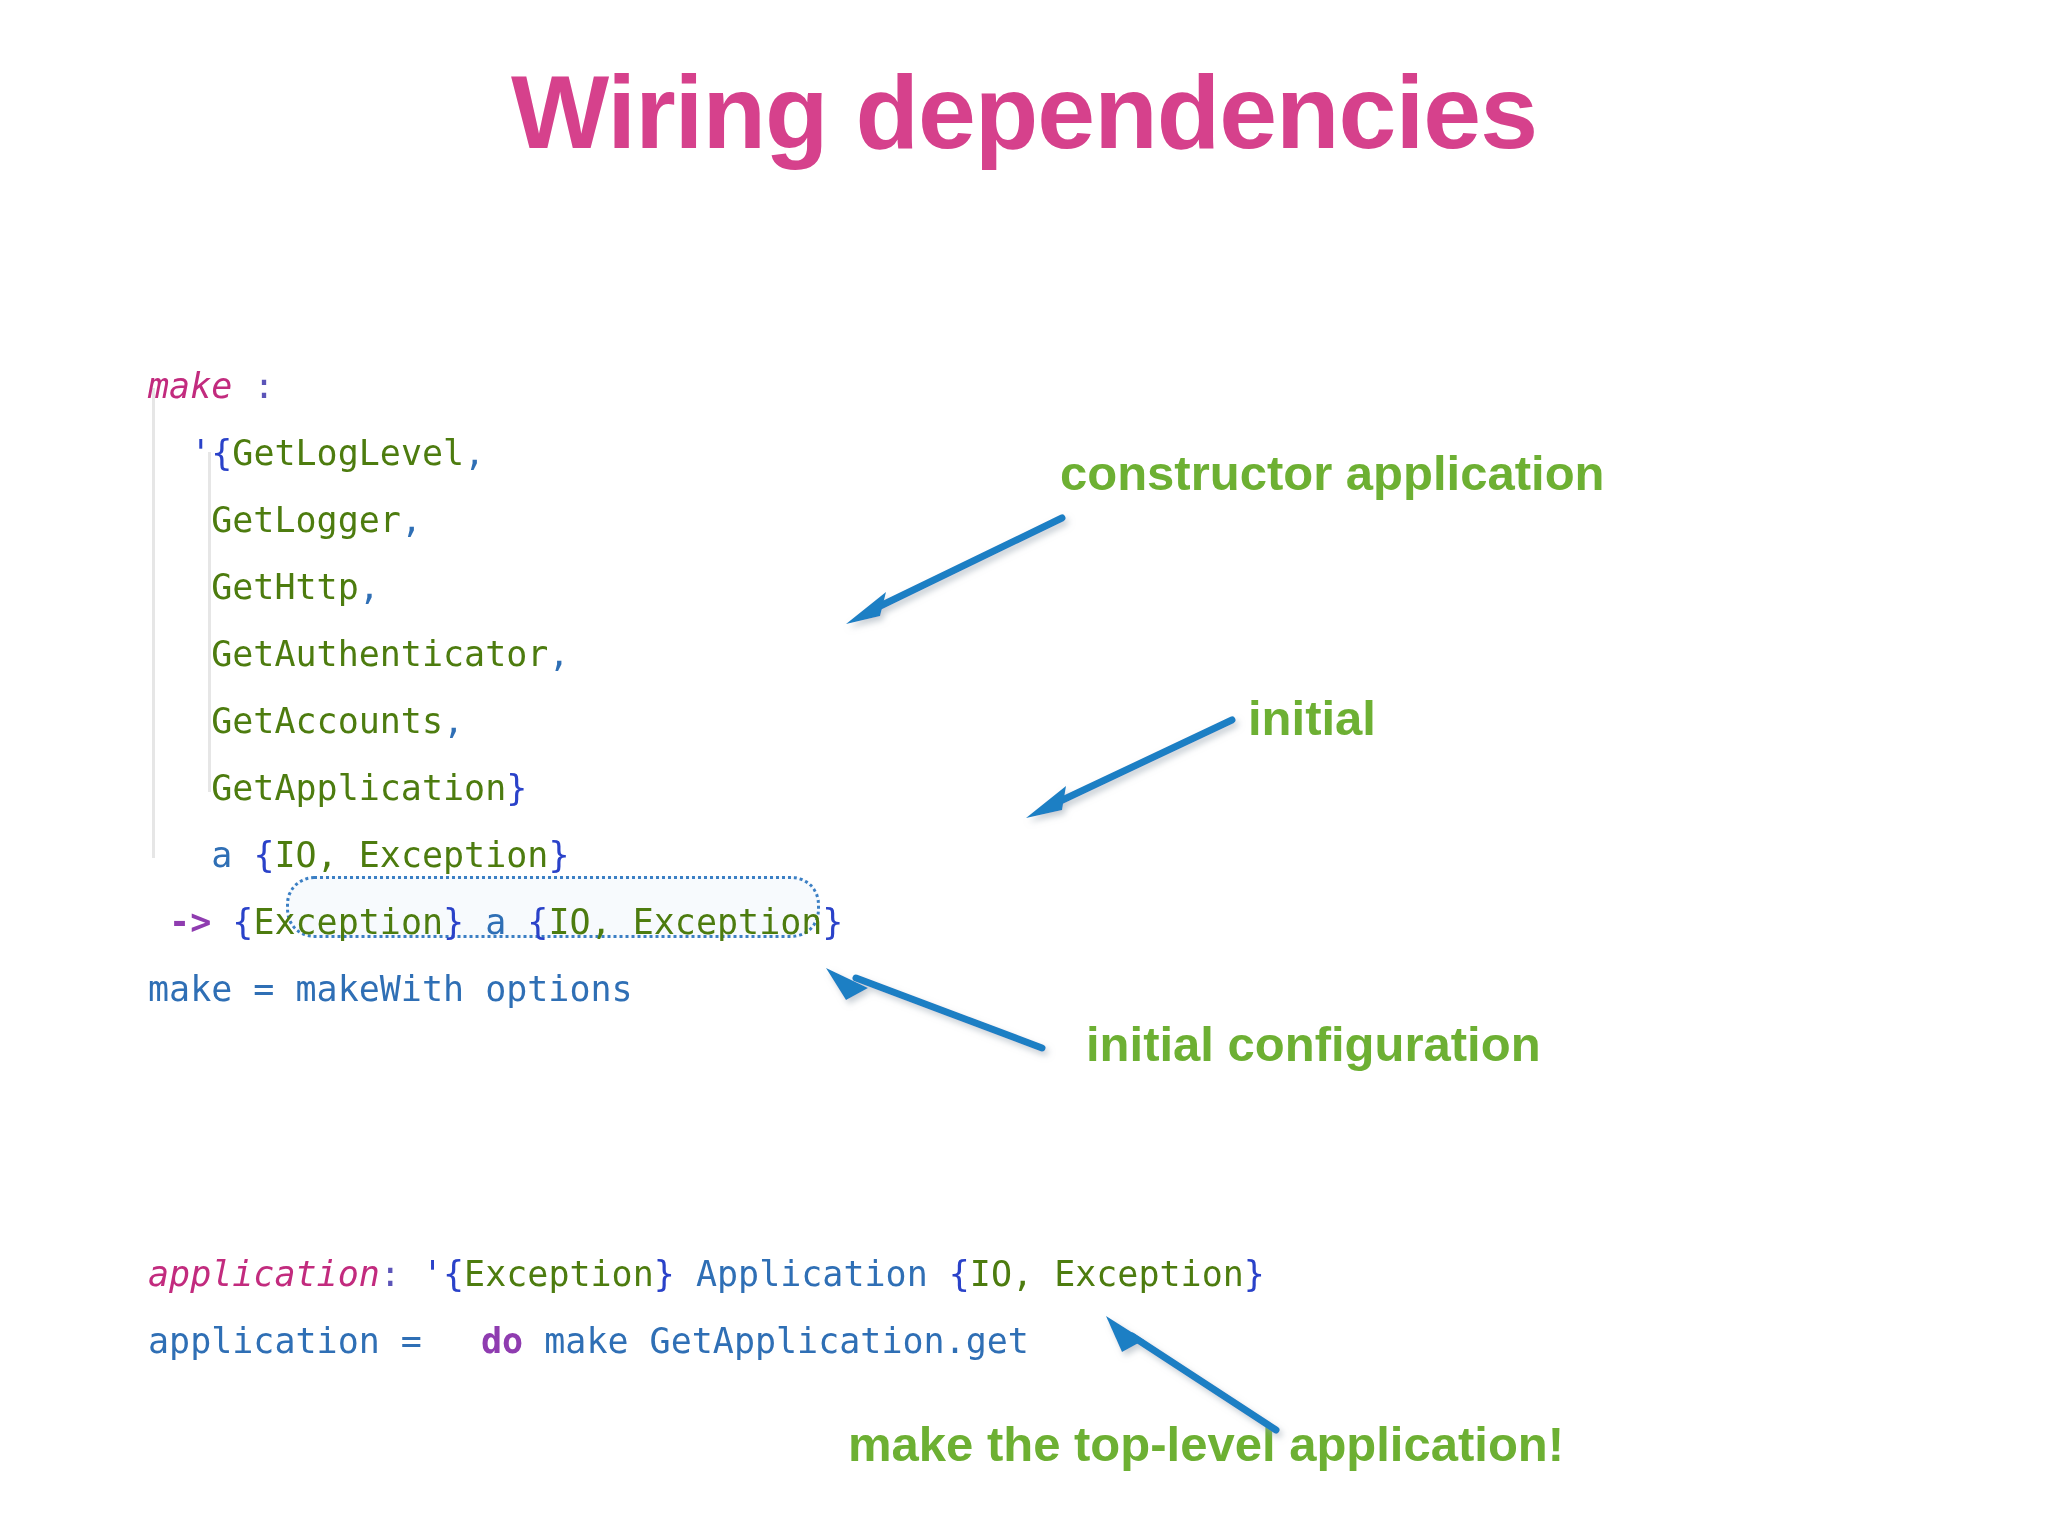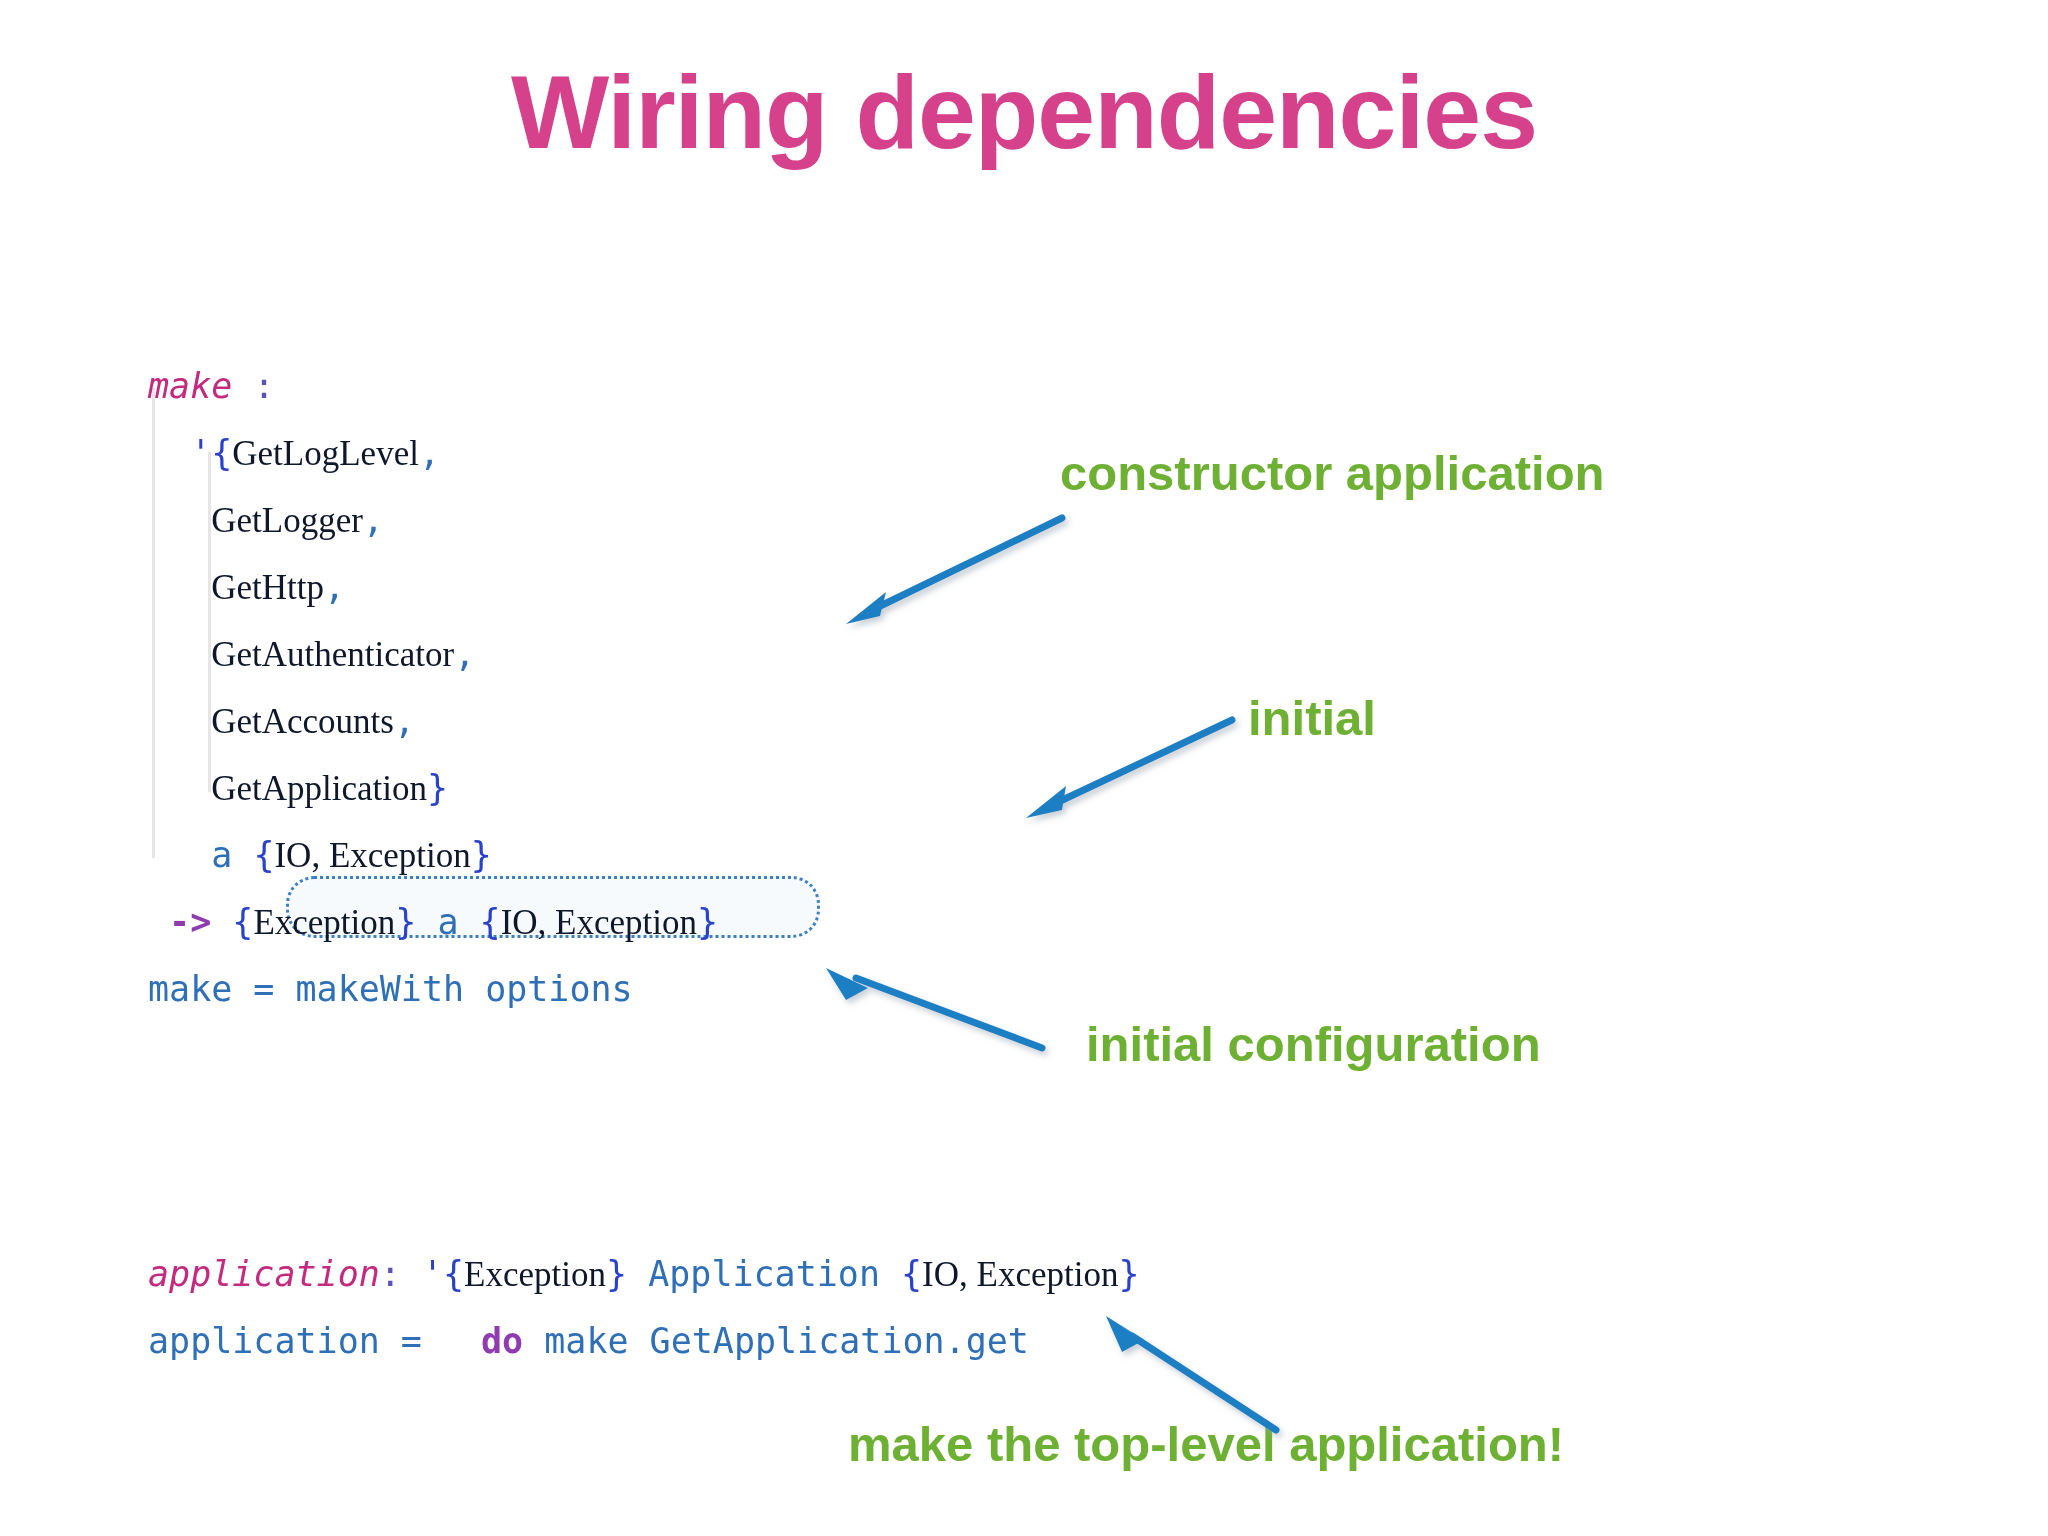--- a/index.html
+++ b/index.html
@@ -56,21 +56,21 @@
     height: 67px;
     white-space: pre;
   }
 
   .tok-id-italic {
     font-style: italic;
     color: #c22b7e;
   }
   .tok-punct   { color: #5b54b8; }
   .tok-brace   { color: #2a42c9; }
-  .tok-type    { color: #0f172a; font-family: Liberation Serif, serif; }
+  .tok-type    { color: #4d7c0f; }
   .tok-arrow   { color: #8f3cb0; font-weight: bold; }
   .tok-kw      { color: #8f3cb0; font-weight: bold; margin-left: 38px; }
   .tok-plain   { color: #2f6fb5; }
 
   
   .indent-guide {
     position: absolute;
     width: 3px;
     background: #e6e6e6;
   }

